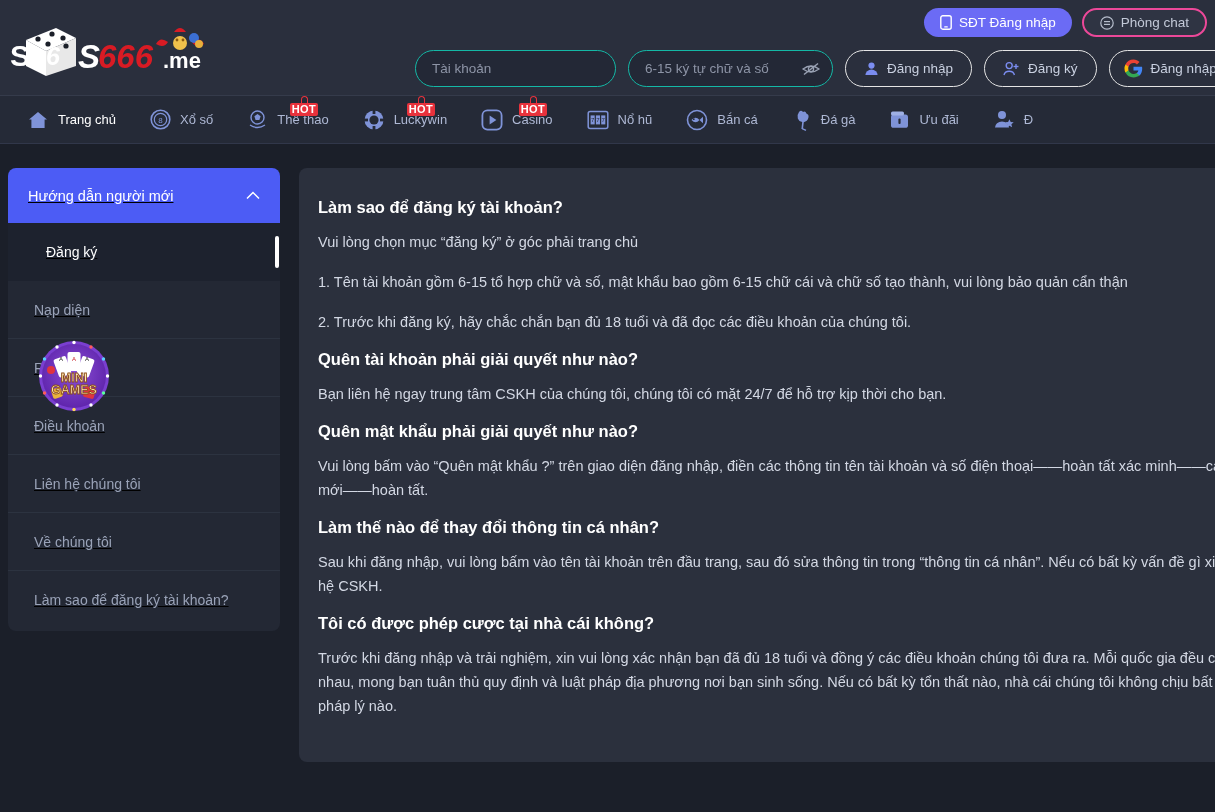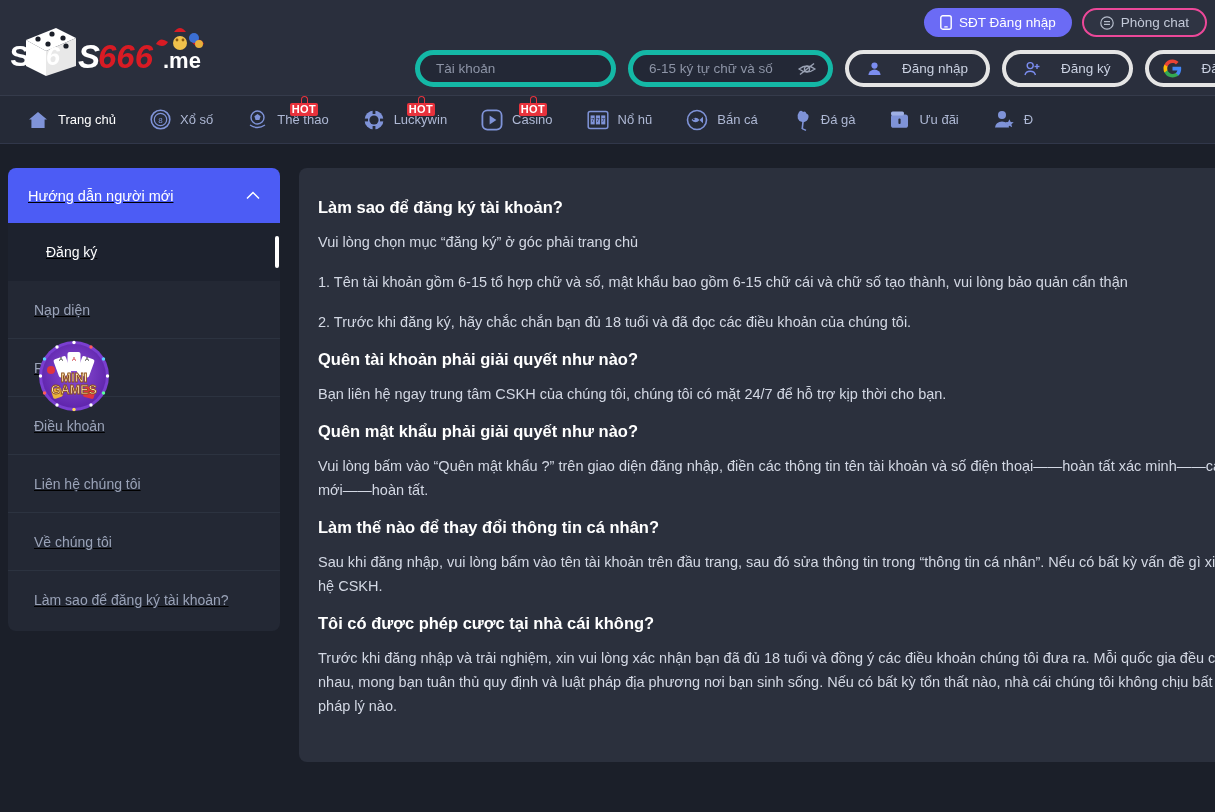--- a/index.html
+++ b/index.html
@@ -43,39 +43,39 @@
     border: 2px solid #ec4899;
   }
   .ic { display: inline-flex; align-items: center; justify-content: center; }
 
   .auth-row {
     position: absolute; left: 415px; top: 50px;
     display: flex; align-items: center; gap: 12px;
   }
   .field {
     position: relative;
-    background: #232836; border: 5px solid #14b8a6;
+    background: #232836; border: 1px solid #14b8a6;
     border-radius: 19px; height: 37px; display: flex; align-items: center;
     padding: 0 16px;
   }
   .field.acct { width: 201px; }
   .field.pwd  { width: 205px; padding-right: 38px; }
   .field input {
     background: transparent; border: none; outline: none;
     color: #d4d9e4; font-size: 13.5px; width: 100%;
     font-family: "Liberation Sans", sans-serif;
   }
   .field input::placeholder { color: #8d94a6; }
   .eye-btn {
     position: absolute; right: 12px; top: 50%; transform: translateY(-50%);
     cursor: pointer; display: flex;
   }
   .obtn {
-    display: flex; align-items: center; gap: 20px;
-    border: 4px solid #e5e5e5; border-radius: 19px;
+    display: flex; align-items: center; gap: 8px;
+    border: 1px solid #e5e5e5; border-radius: 19px;
     height: 37px; padding: 0 18px; background: transparent;
     color: #c9d0e0; font-size: 13.5px; white-space: nowrap; cursor: pointer;
     font-family: "Liberation Sans", sans-serif;
   }
   .obtn.google { padding-left: 14px; }
 
   
   .nav {
     position: absolute; top: 96px; left: 0; width: 1215px; height: 48px;
     background: #252a37;

